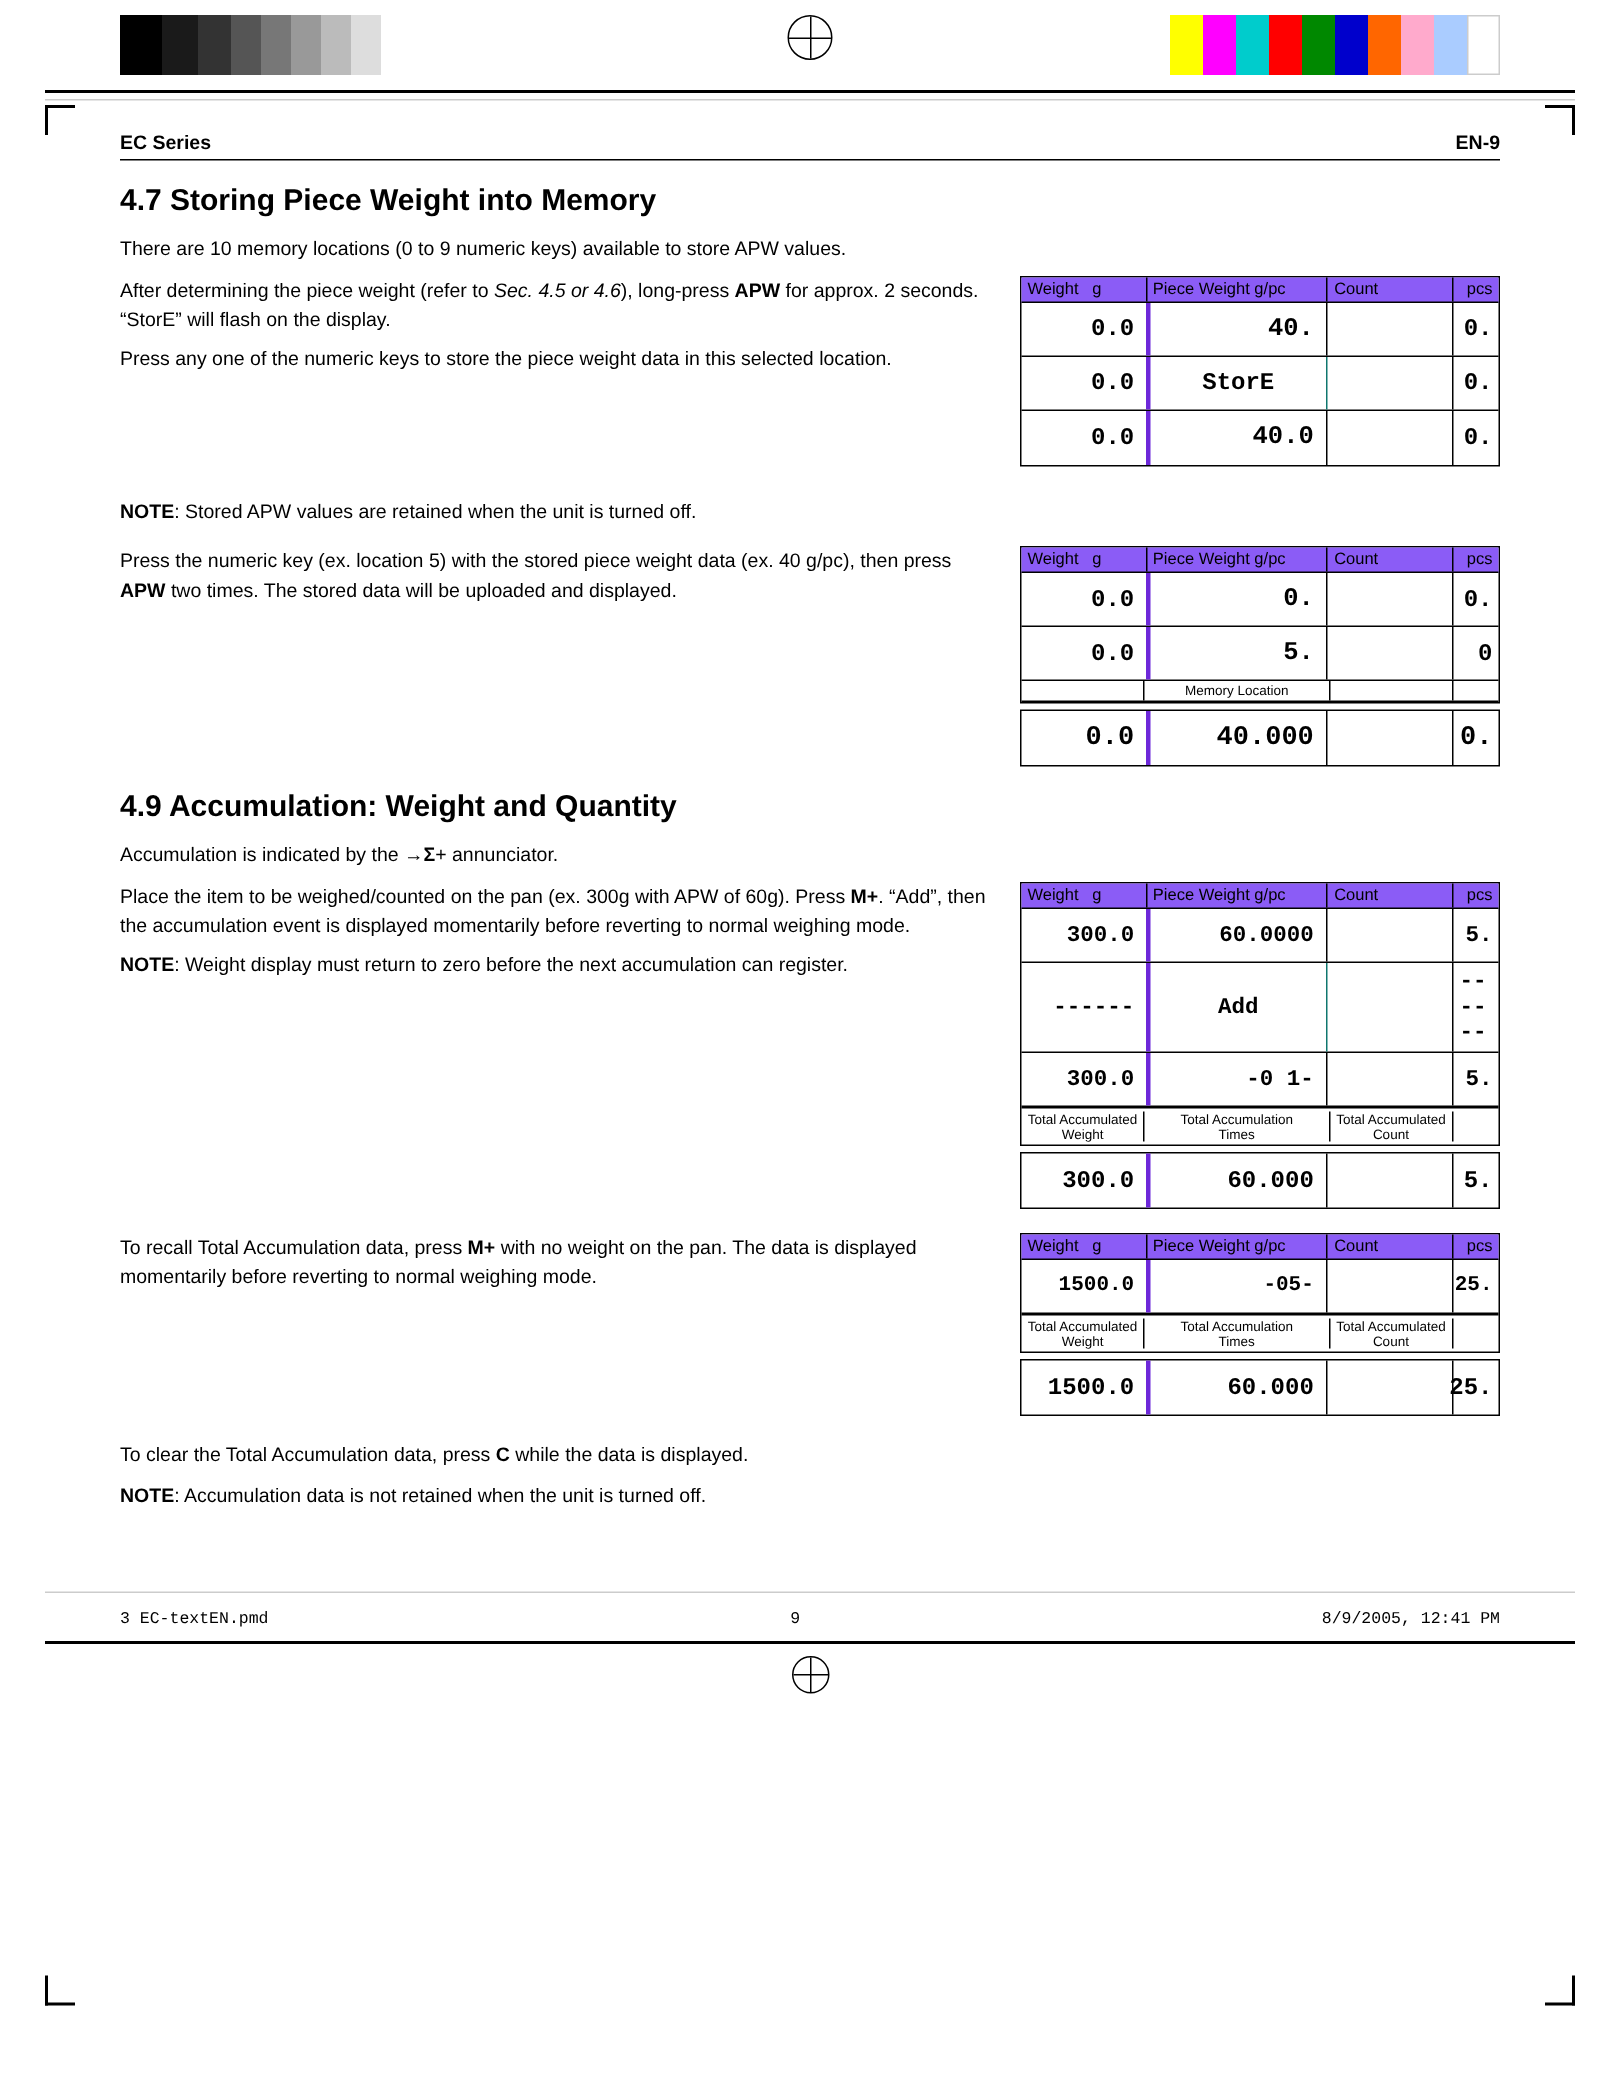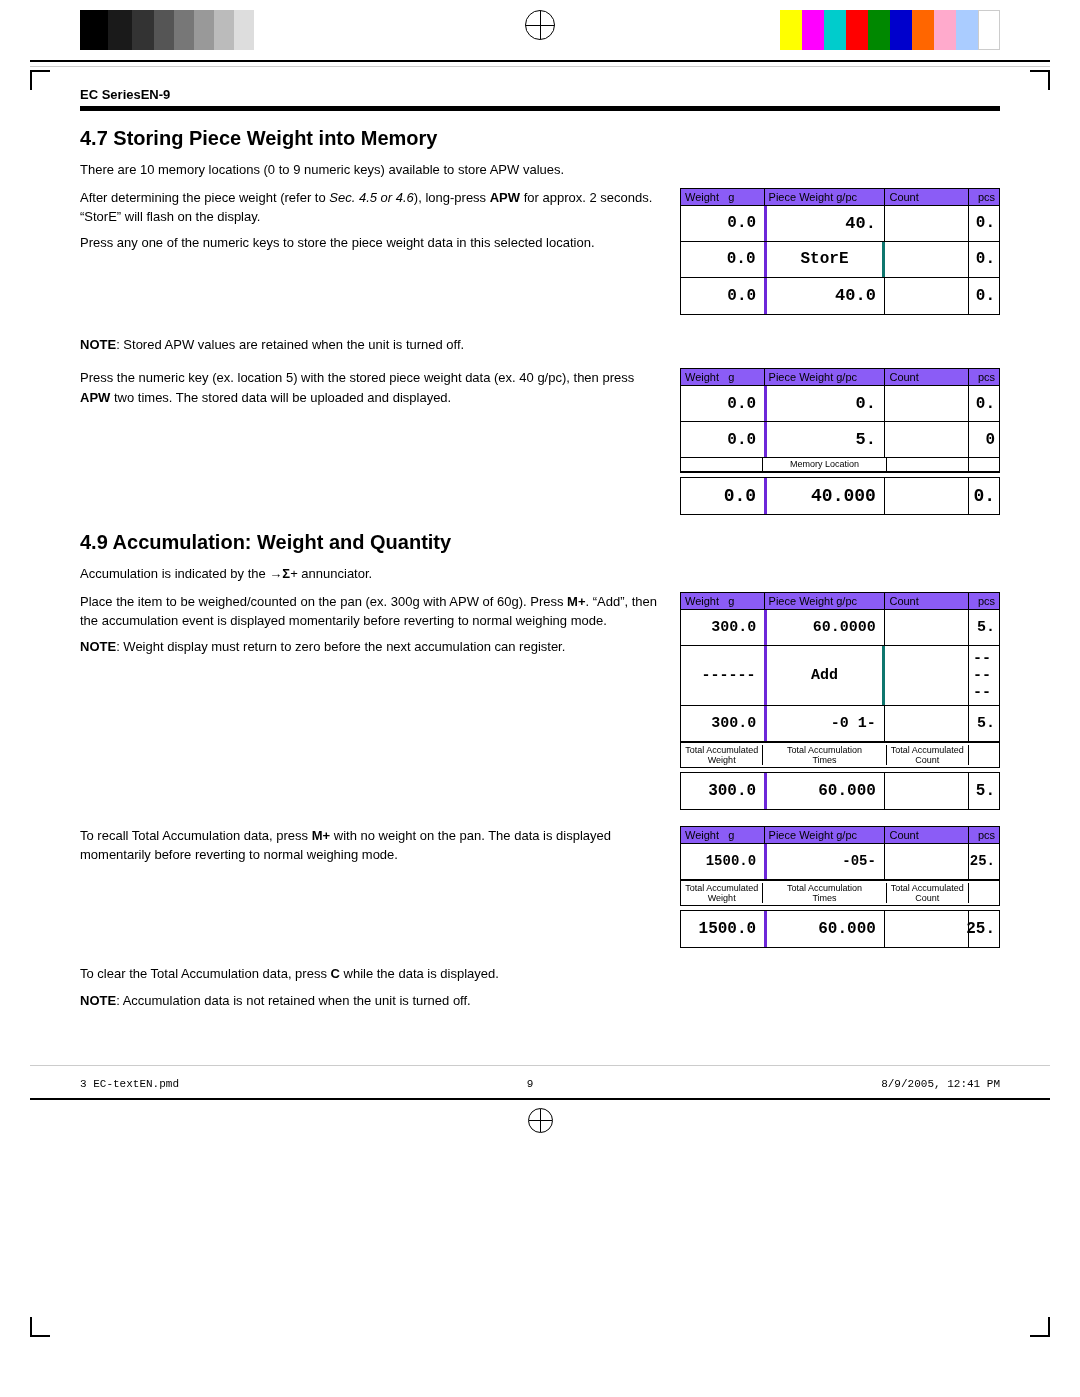--- a/index.html
+++ b/index.html
@@ -48,23 +48,24 @@
 
     
     .page {
       padding: 20px 80px 40px 80px;
       position: relative;
     }
 
     
     .header-row {
       display: flex;
+      justify-content: space-between;
       align-items: baseline;
       margin-bottom: 16px;
-      border-bottom: 5px solid #000000;
+      border-bottom: 1px solid #000000;
       padding-bottom: 4px;
     }
     .series-label {
       font-weight: bold;
       font-size: 13px;
     }
     .page-num {
       font-weight: bold;
       font-size: 13px;
     }
@@ -169,21 +170,21 @@
       display: flex;
       align-items: center;
       justify-content: flex-end;
       padding: 4px 4px;
       font-family: 'Courier New', monospace;
       font-size: 16px;
       font-weight: bold;
     }
     .dr-pwt-center {
       flex: 1.5;
-      border-right: 3px solid #0f766e;
+      border-right: 1px solid #0f766e;
       display: flex;
       align-items: center;
       justify-content: center;
       padding: 4px 8px;
       font-family: 'Courier New', monospace;
       font-size: 16px;
       font-weight: bold;
     }
 
     .note-text {

